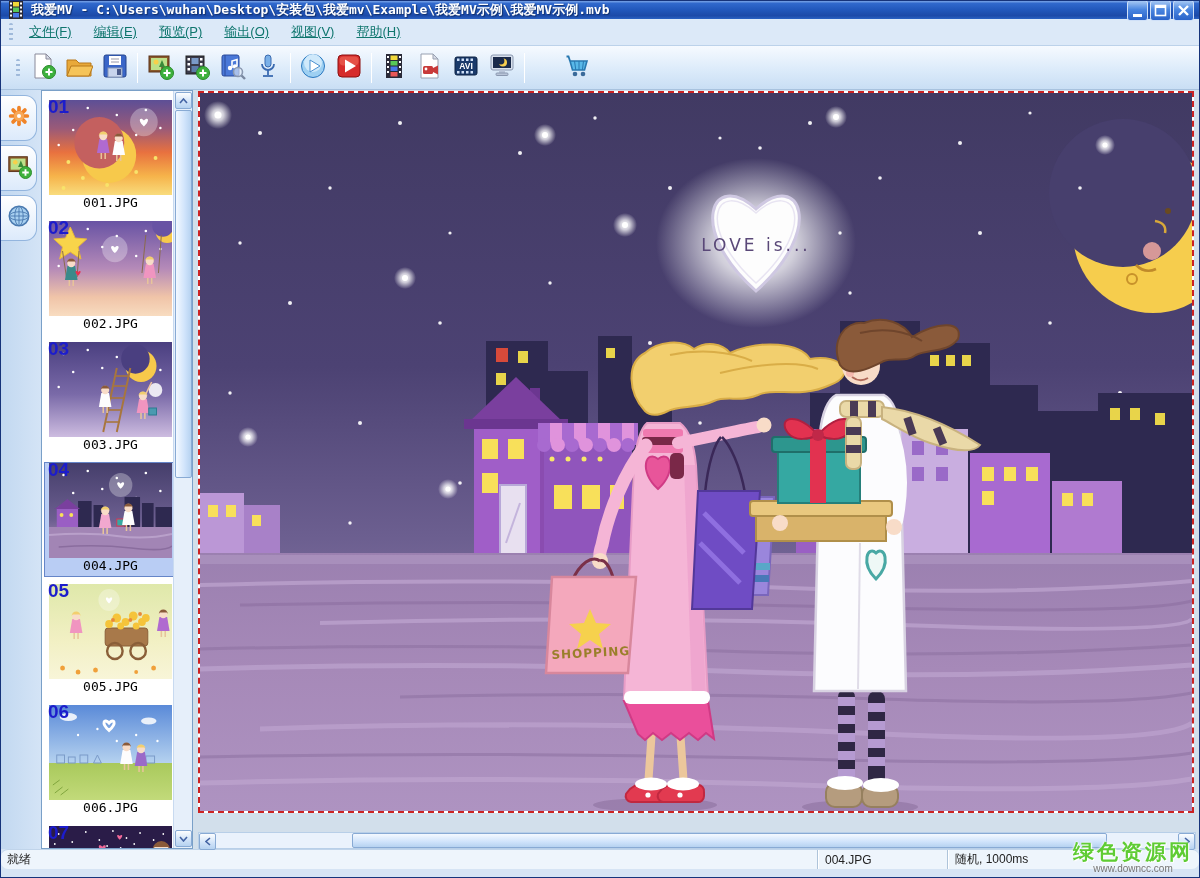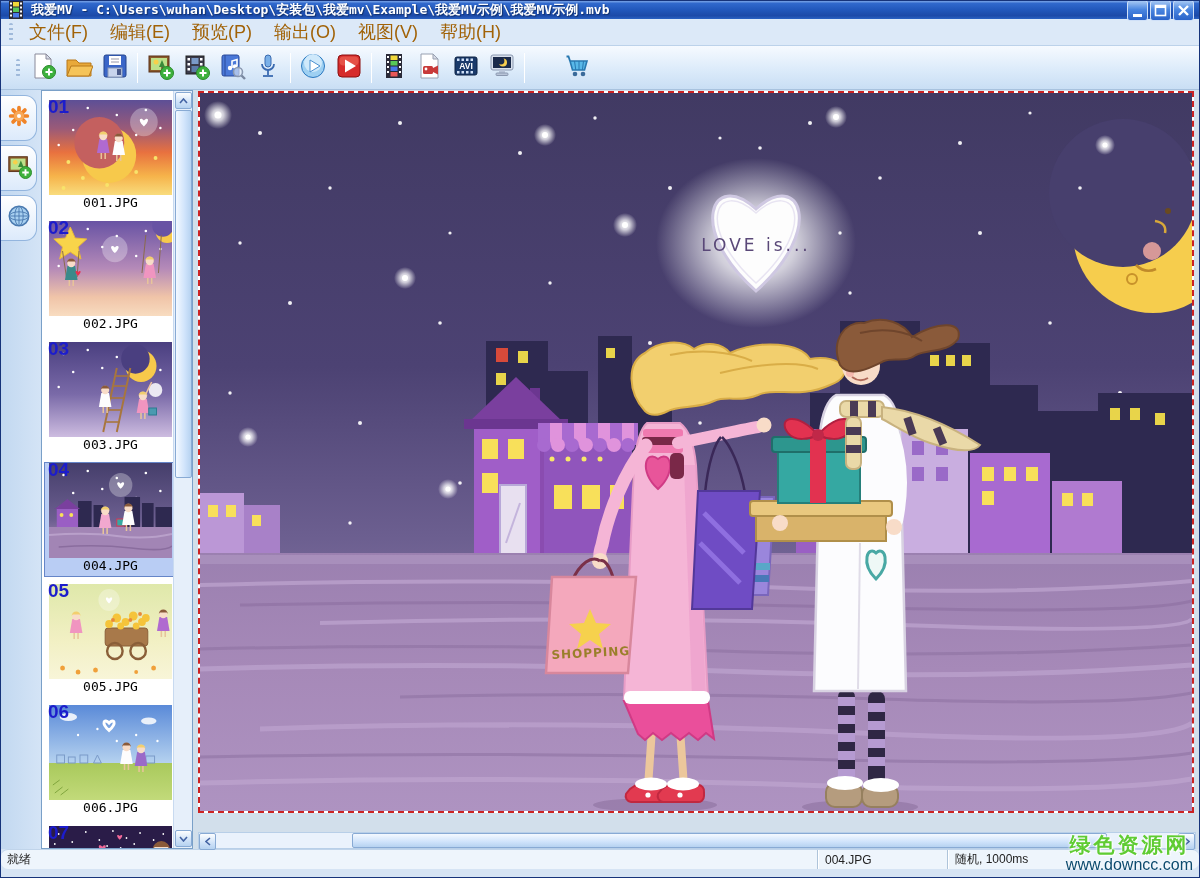--- a/index.html
+++ b/index.html
@@ -14,21 +14,21 @@
   .title-text{color:#fff;font:bold 13px "DejaVu Sans Mono",monospace;text-shadow:1px 1px 1px #12306a;
     white-space:nowrap;overflow:hidden;flex:1;}
   .win-btns{display:flex;margin-left:auto;}
   .win-btn{width:21px;height:21px;margin-left:2px;border-radius:3px;display:flex;align-items:center;justify-content:center;
     background:linear-gradient(180deg,#a6c8f4,#4a86e0 45%,#2a62c8);border:1px solid #cfe0f8;}
 
   
   .menubar{height:27px;background:#dce9f8;border-bottom:1px solid #bcd2ea;display:flex;align-items:center;padding-left:3px;}
   .grip{width:4px;height:18px;margin:0 5px;border-radius:2px;
     background:repeating-linear-gradient(180deg,#9fb9da 0 2px,transparent 2px 5px);}
-  .menu-item{padding:4px 11px;font-size:18px;color:#a16207;cursor:default;}
+  .menu-item{padding:4px 11px;font-size:13px;color:#0f766e;cursor:default;text-decoration:underline;}
 
   
   .toolbar{height:44px;background:linear-gradient(180deg,#f6faff,#dcebfa 55%,#c9def4);
     border-bottom:1px solid #a8c2de;display:flex;align-items:center;padding:0 10px;}
   .tool-btn{width:36px;height:38px;display:flex;align-items:center;justify-content:center;border-radius:3px;}
   .tool-sep{width:1px;height:30px;background:#a6bfd9;border-right:1px solid #ffffff;margin:0 4px;}
   .tool-gap{width:32px;}
 
   
   .main{display:flex;height:759px;}
@@ -66,21 +66,21 @@
   .sb-left{flex:1;padding-left:6px;}
   .sb-panel{border-left:1px solid #aec4da;box-shadow:inset 1px 0 0 #fff;height:100%;display:flex;align-items:center;padding-left:7px;}
   .sb-file{width:130px;}
   .sb-mode{width:248px;}
   .sb-grip{width:4px;height:100%;}
 
   
   .watermark{position:absolute;right:6px;bottom:3px;text-align:center;z-index:60;pointer-events:none;line-height:1.1;margin-top:39px;}
   .wm1{font-size:21px;font-weight:bold;color:#5fcc33;letter-spacing:3px;
     text-shadow:0 0 2px #fff,0 0 3px #fff,1px 1px 0 #fff;}
-  .wm2{font-size:16px;color:#0c4a6e;text-shadow:0 0 2px #fff;}
+  .wm2{font-size:10px;color:#737373;text-shadow:0 0 2px #fff;}
 </style>
 </head>
 <body>
 
 <div class="window">
 
   <div class="titlebar">
     <span class="app-icon" id="appIcon"><svg width="20" height="20" viewBox="0 0 20 20">
           <rect x="3" y="1" width="14" height="18" fill="#2a2a38"></rect>
   <rect x="4" y="2.5" width="2" height="2" fill="#fff"></rect>

